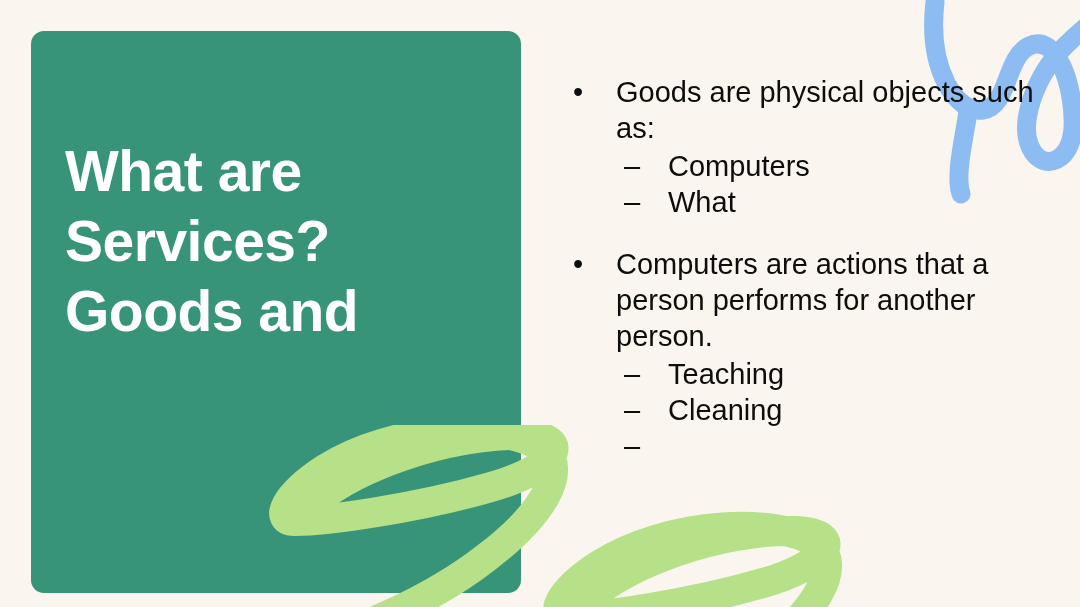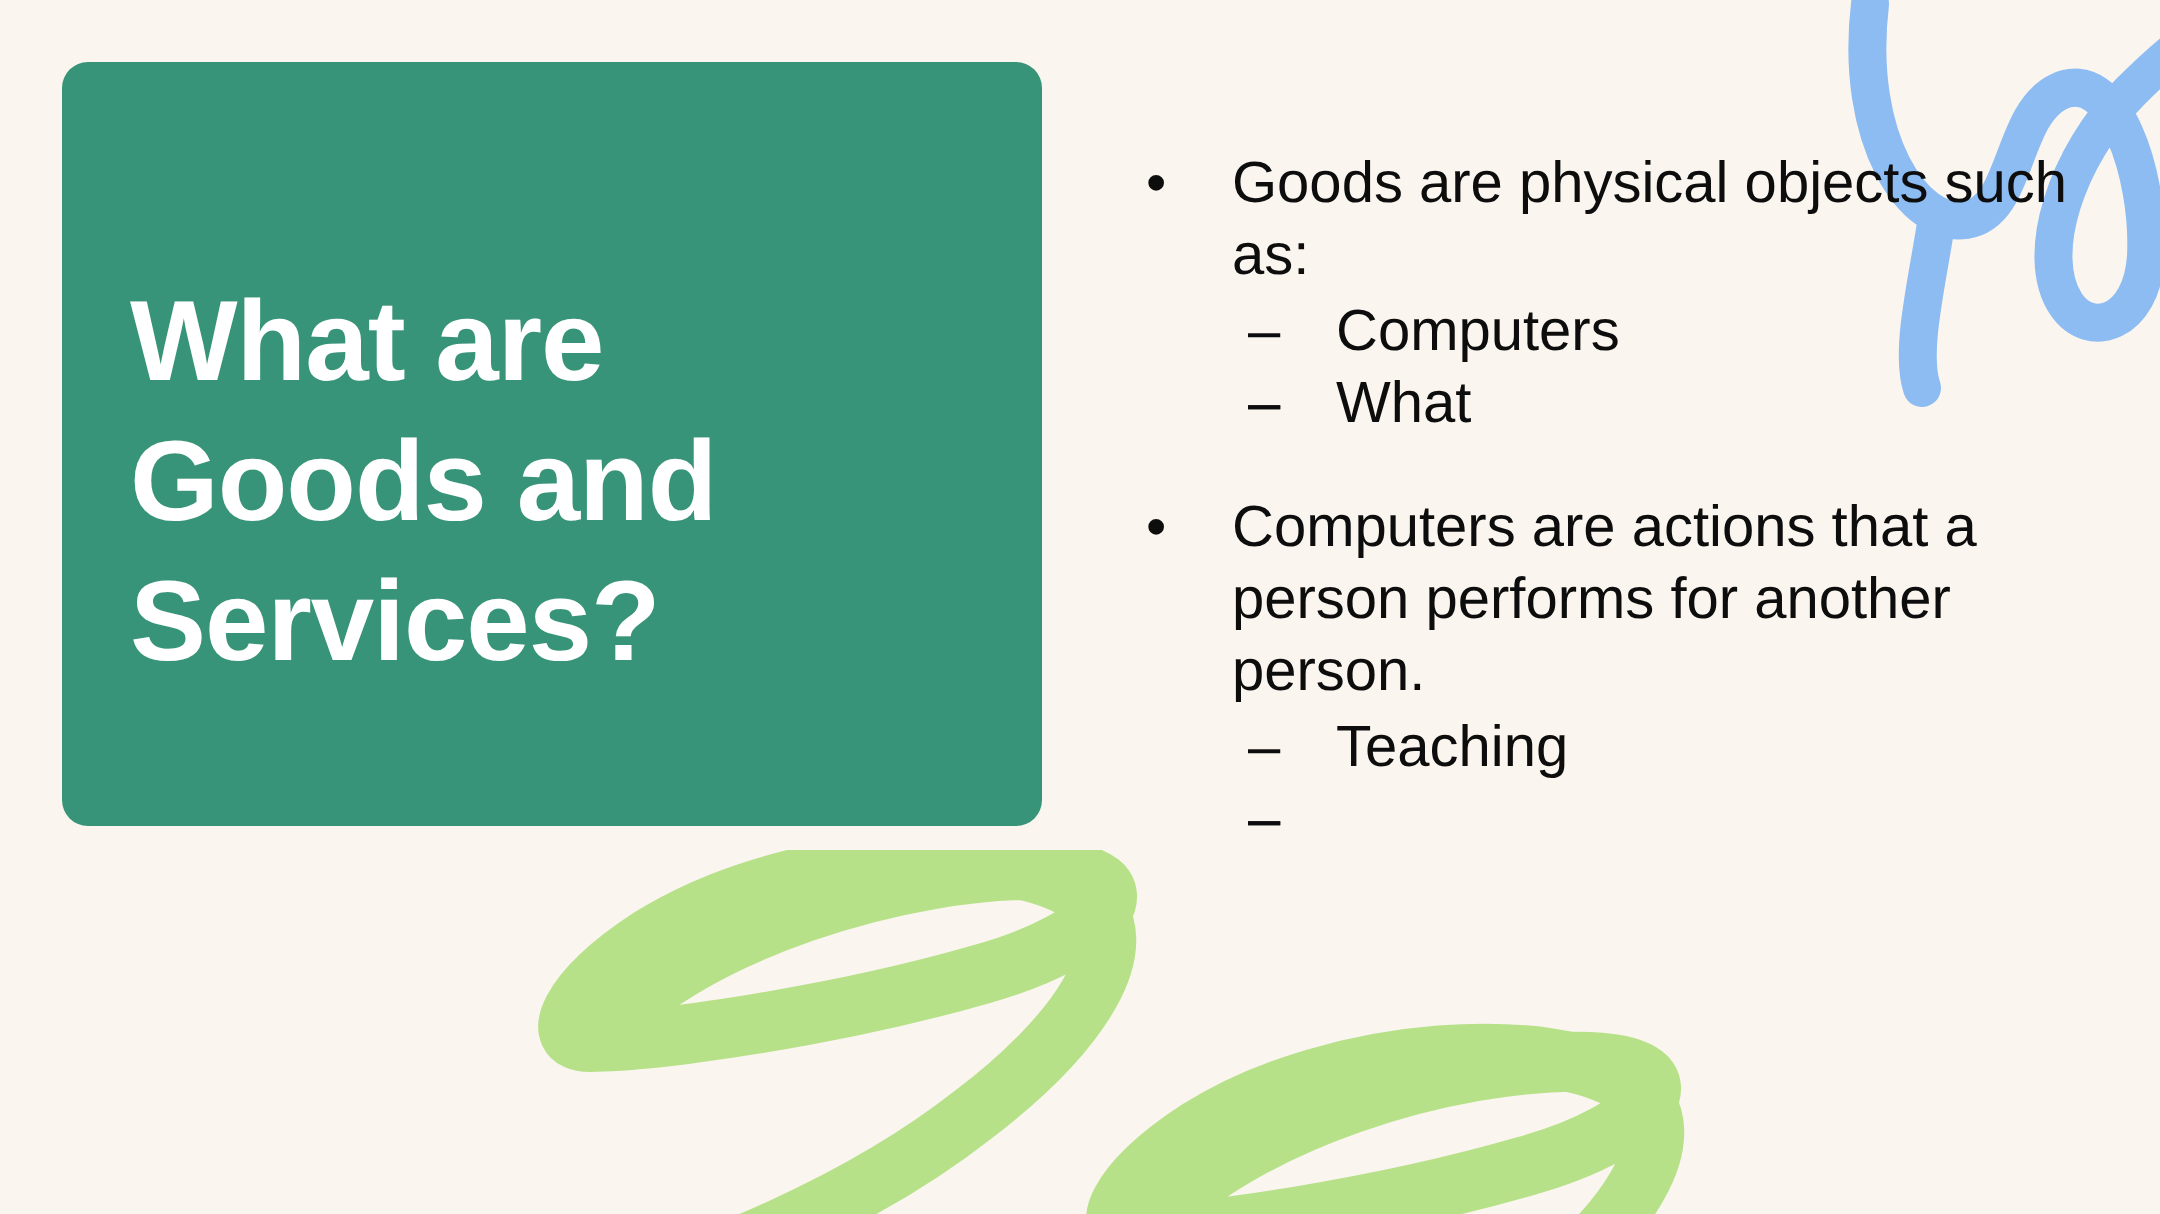--- a/index.html
+++ b/index.html
@@ -40,21 +40,21 @@
     height: 215px;
     z-index: 3;
   }
 
   
   #title-card {
     position: absolute;
     left: 31px;
     top: 31px;
     width: 490px;
-    height: 382px;
+    height: 562px;
     background: #389478;
     border-radius: 13px;
     z-index: 2;
   }
   #title-text {
     position: absolute;
     left: 34px;
     top: 105px;
     width: 420px;
     color: #ffffff;
@@ -127,22 +127,22 @@
   <div class="deco" id="blue-squiggle">
     <svg viewBox="0 0 200 215" width="200" height="215" fill="none" xmlns="http://www.w3.org/2000/svg">
       <path d="M30 10 C 22 78, 52 122, 78 118 C 104 114, 100 66, 124 54 C 152 40, 170 96, 168 136 C 166 170, 140 178, 128 160 C 112 136, 128 86, 160 54 C 182 32, 196 22, 210 16" stroke="#8cbcf2" stroke-width="19" stroke-linecap="round" stroke-linejoin="round"></path>
       <path d="M63 120 C 58 152, 50 184, 56 202" stroke="#8cbcf2" stroke-width="19" stroke-linecap="round"></path>
     </svg>
   </div>
 
   <div id="title-card">
     <div id="title-text">
       <span class="tline">What are</span>
+      <span class="tline">Services?</span>
       <span class="tline">Goods and</span>
-      <span class="tline">Services?</span>
     </div>
   </div>
 
   <div class="deco" id="green-squiggle">
     <svg viewBox="0 0 720 215" width="720" height="215" fill="none" xmlns="http://www.w3.org/2000/svg">
       <path d="M40 96 C 88 40, 200 8, 268 10 C 322 12, 300 44, 236 62 C 160 84, 70 96, 40 96 C 18 96, 30 70, 70 44 C 140 0, 250 -4, 286 22 C 318 46, 282 94, 232 132 C 176 176, 96 210, 40 222" stroke="#b7e189" stroke-width="30" stroke-linecap="round" stroke-linejoin="round"></path>
       <path d="M318 188 C 366 136, 470 104, 540 106 C 594 108, 572 140, 508 158 C 432 180, 344 192, 314 192 C 292 192, 304 166, 344 140 C 414 96, 524 92, 560 118 C 592 142, 556 190, 506 228" stroke="#b7e189" stroke-width="30" stroke-linecap="round" stroke-linejoin="round"></path>
     </svg>
   </div>
 
@@ -173,20 +173,21 @@
         <span class="bullet-dot">•</span>
         <span class="underlined">Computers</span><span> are actions that a person performs for another person.</span>
       </div>
       <ul class="sub-list">
         <li class="sub-item">
           <span class="sub-dash">–</span>
           <span>Teaching</span>
         </li>
         <li class="sub-item">
           <span class="sub-dash">–</span>
+          <span>Cleaning</span>
         </li>
         <li class="sub-item">
           <span class="sub-dash">–</span>
         </li>
       </ul>
     </div>
 
   </div>
 </div>
 

